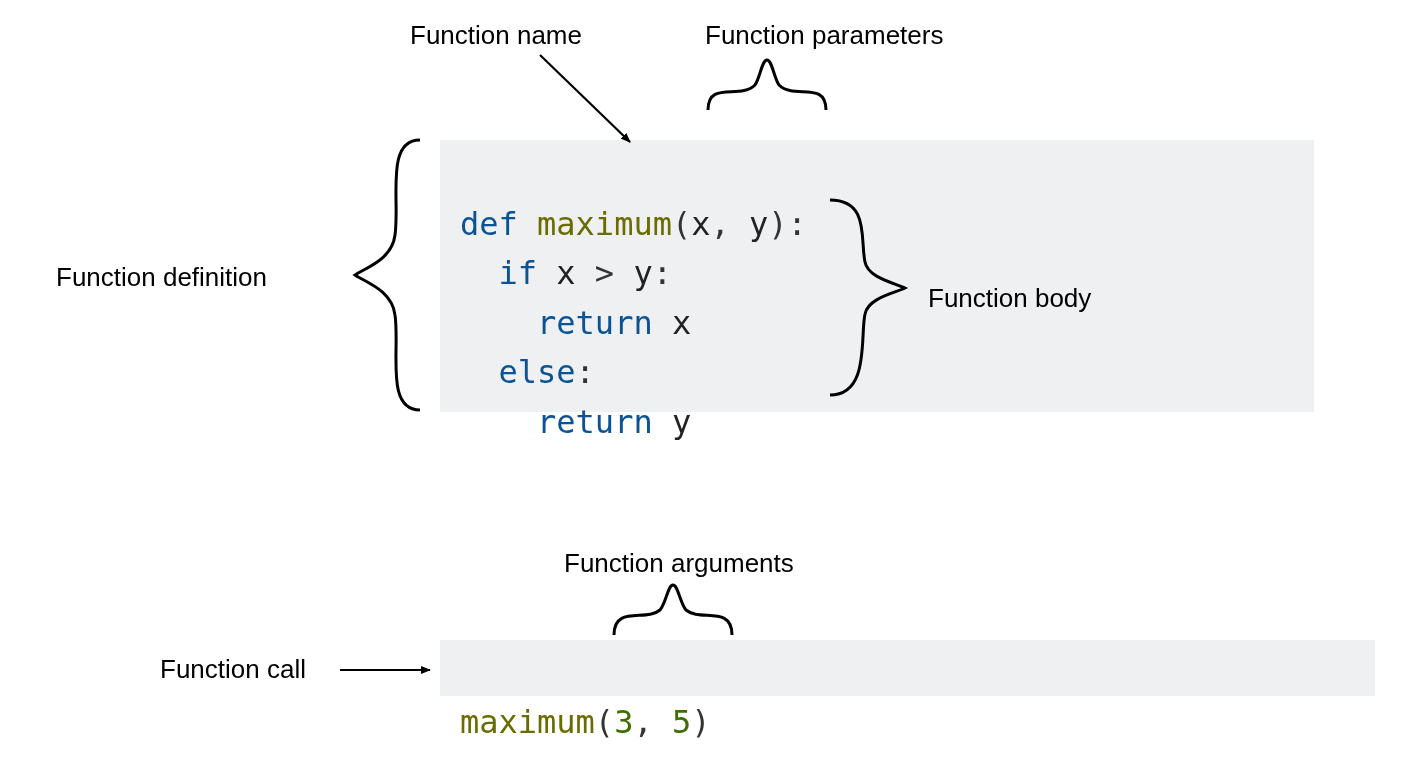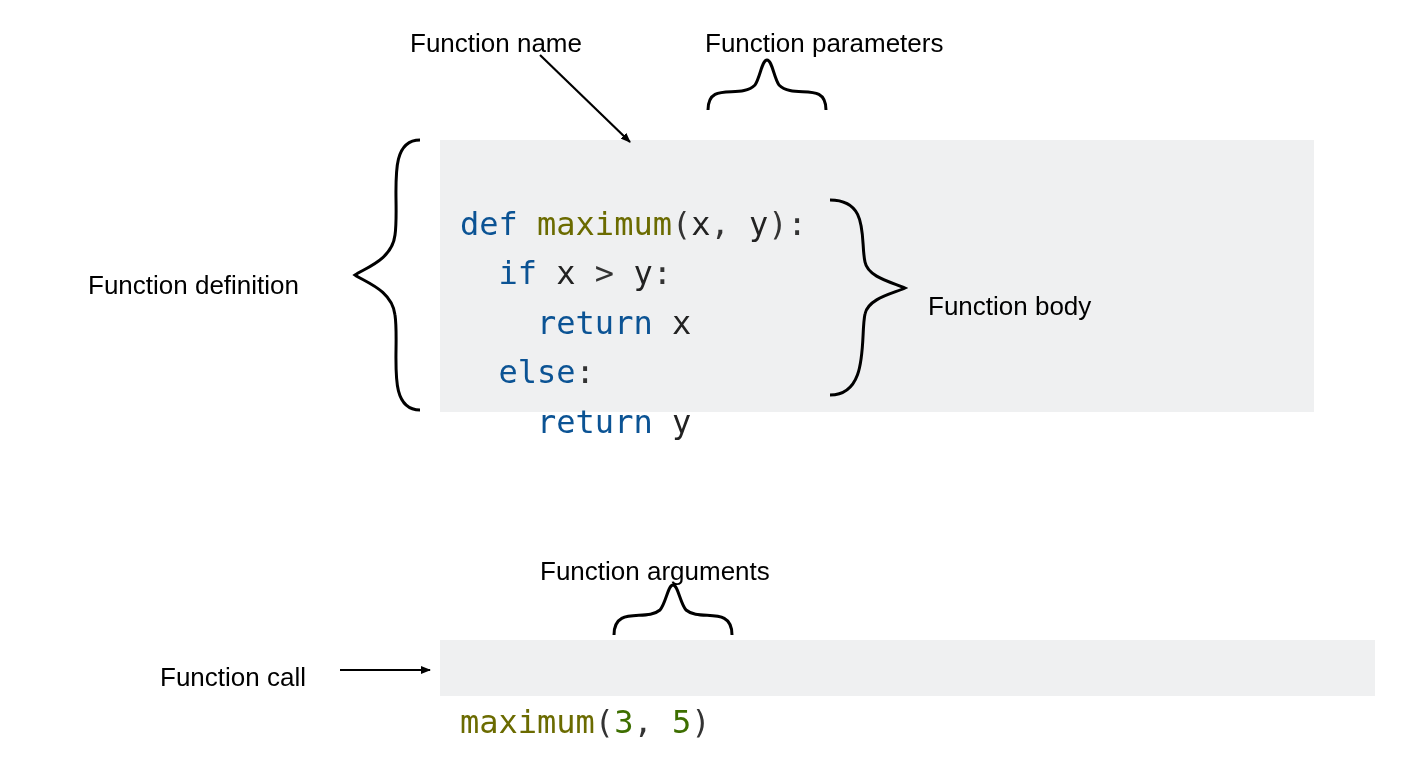--- a/index.html
+++ b/index.html
@@ -29,21 +29,20 @@
   .fn  { color: #6b6b00; } 
   .pun { color: #333; }     
   .var { color: #222; }
   .num { color: #3d6e00; }  
 
   .label {
     position: absolute;
     font-size: 26px;
     color: #000;
     font-family: "Segoe UI", Arial, sans-serif;
-    margin-top: 8px;
   }
   svg.overlay {
     position: absolute;
     left: 0;
     top: 0;
     pointer-events: none;
   }
 </style>
 </head>
 <body>
@@ -55,23 +54,23 @@
 <span><span>  </span><span class="kw">if</span><span> </span><span class="var">x</span><span class="pun"> &gt; </span><span class="var">y</span><span class="pun">:</span></span>
 <span><span>    </span><span class="kw">return</span><span> </span><span class="var">x</span></span>
 <span><span>  </span><span class="kw">else</span><span class="pun">:</span></span>
 <span><span>    </span><span class="kw">return</span><span> </span><span class="var">y</span></span></div>
 
   <div class="code-box" style="left:440px; top:640px; width:935px; height:56px; padding-top:8px; padding-bottom:8px;">
 <span><span class="fn">maximum</span><span class="pun">(</span><span class="num">3</span><span class="pun">, </span><span class="num">5</span><span class="pun">)</span></span></div>
 
   <div class="label" style="left:410px; top:20px;">Function name</div>
   <div class="label" style="left:705px; top:20px;">Function parameters</div>
-  <div class="label" style="left:88px;  top:262px;">Function definition</div>
+  <div class="label" style="left:56px;  top:262px;">Function definition</div>
   <div class="label" style="left:928px; top:283px;">Function body</div>
-  <div class="label" style="left:540px; top:548px;">Function arguments</div>
+  <div class="label" style="left:564px; top:548px;">Function arguments</div>
   <div class="label" style="left:160px; top:654px;">Function call</div>
 
   <svg class="overlay" width="1421" height="763">
     <defs>
       <marker id="arrowhead" markerWidth="10" markerHeight="8" refX="9" refY="4" orient="auto" markerUnits="userSpaceOnUse">
         <path d="M0,0 L10,4 L0,8 Z" fill="#000"></path>
       </marker>
     </defs>
 
     <line x1="540" y1="55" x2="630" y2="142" stroke="#000" stroke-width="2.2" marker-end="url(#arrowhead)"></line>

